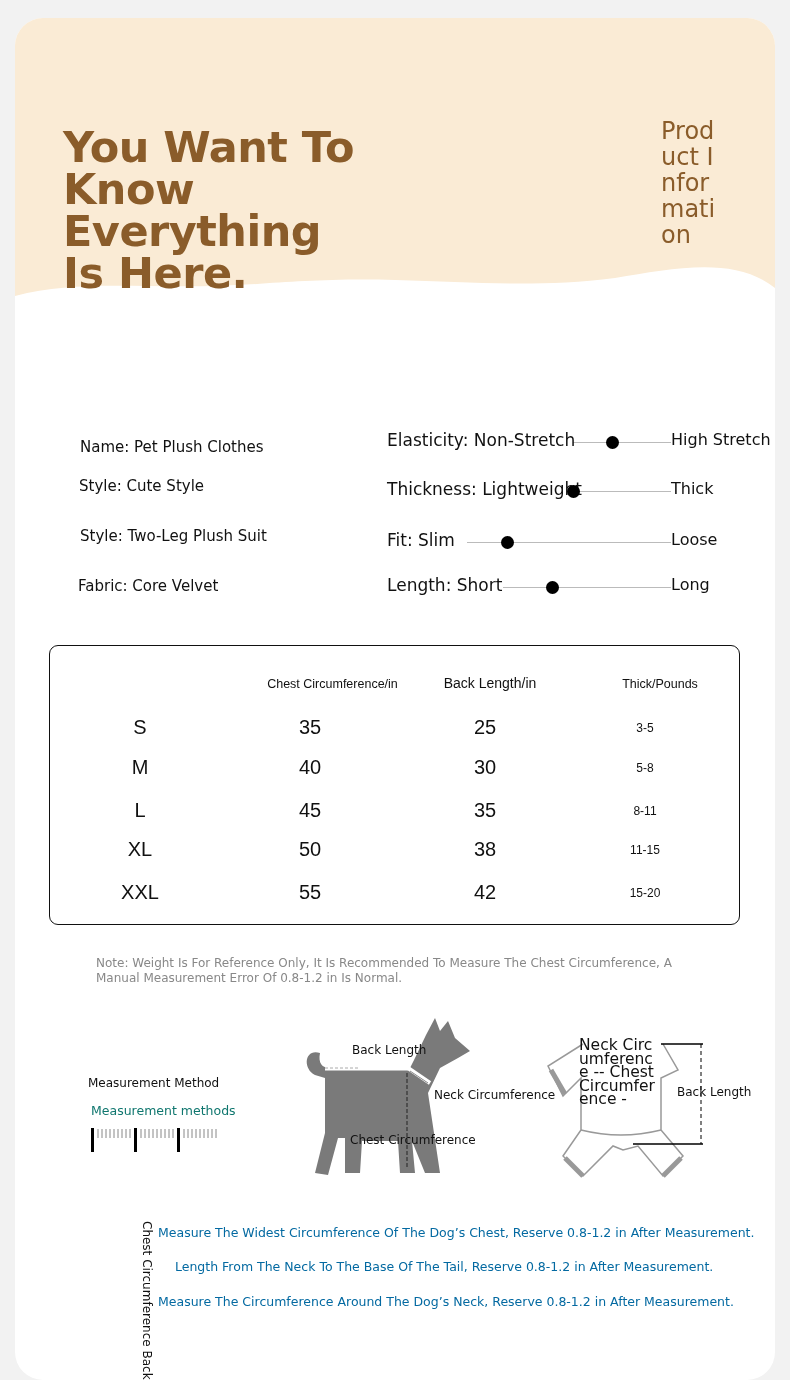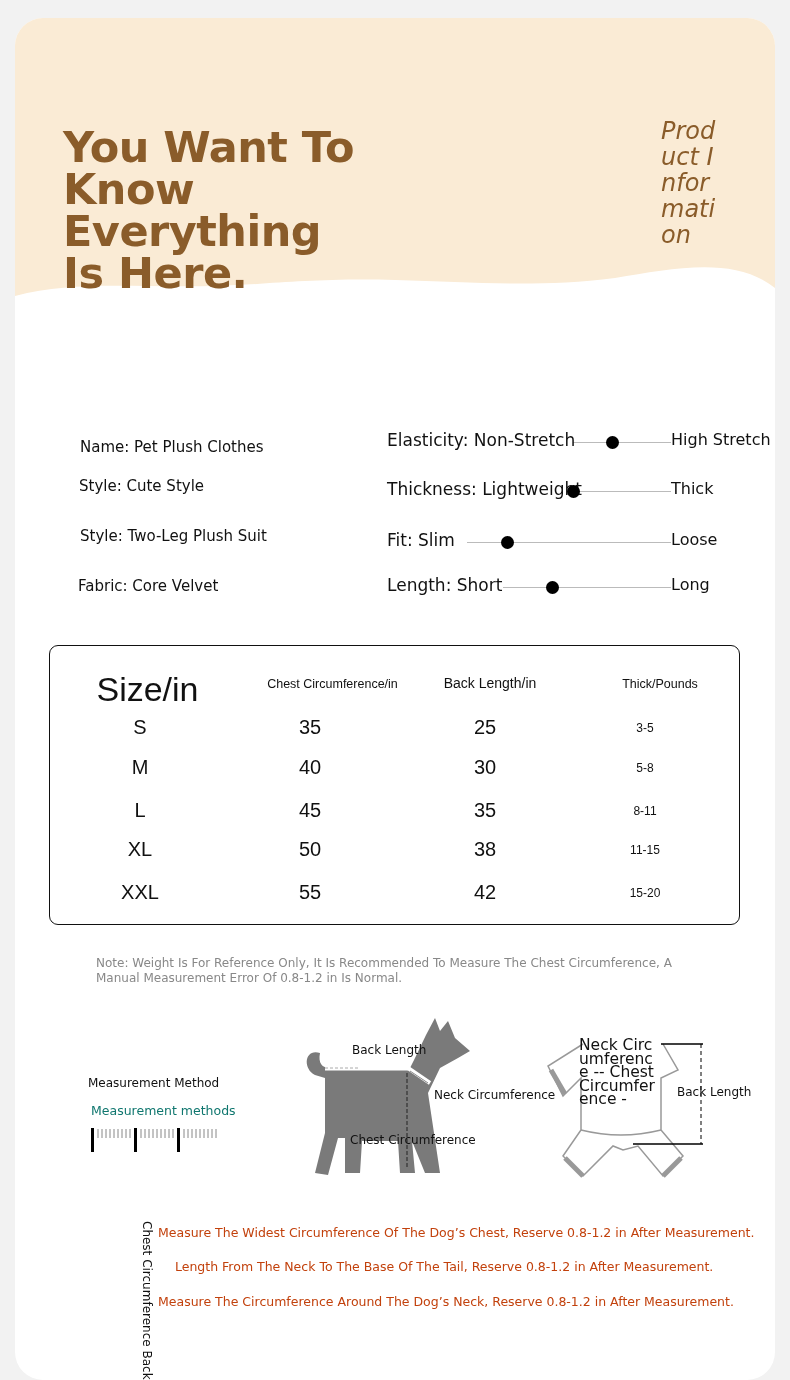--- a/index.html
+++ b/index.html
@@ -2,33 +2,33 @@
 <html><head>
 <meta charset="utf-8">
 <style>
   * { box-sizing: border-box; margin: 0; padding: 0; }
   html, body { width: 790px; height: 1380px; background: #f2f2f2; overflow: hidden; }
   body { font-family: "DejaVu Sans", sans-serif; position: relative; }
   .card { position: absolute; left: 15px; top: 18px; width: 760px; height: 1362px; background: #fff; border-radius: 28px; overflow: hidden; }
   .hero { position: absolute; left: 0; top: 0; width: 760px; height: 300px; background: #faebd5; }
   .hero-wave { position: absolute; left: 0; top: 240px; width: 760px; height: 70px; }
   .hero-title { position: absolute; left: 48px; top: 108px; width: 300px; color: #8a5c2a; font-weight: bold; font-size: 43px; line-height: 42px; letter-spacing: -0.5px; font-family: "DejaVu Sans", sans-serif; }
-  .hero-side { position: absolute; left: 646px; top: 100px; width: 60px; color: #8a5c2a; font-size: 24px; line-height: 26px; word-break: break-all; font-style: italic; }
+  .hero-side { position: absolute; left: 646px; top: 100px; width: 60px; color: #8a5c2a; font-size: 24px; line-height: 26px; word-break: break-all; }
   .attr { position: absolute; font-size: 15px; color: #111; }
   .slider-row { position: absolute; left: 372px; height: 30px; width: 380px; }
   .slider-row .lbl { position: absolute; left: 0; top: 0; font-size: 17px; color: #111; background: transparent; white-space: nowrap; z-index: 2; }
   .slider-row .track { position: absolute; top: 12px; height: 1px; background: #bbb; }
   .slider-row .knob { position: absolute; top: 6px; width: 13px; height: 13px; border-radius: 50%; background: #000; z-index: 3; }
   .slider-row .end { position: absolute; left: 284px; top: 0; font-size: 16px; color: #111; white-space: nowrap; }
   .size-table { position: absolute; left: 34px; top: 627px; width: 691px; height: 280px; border: 1.5px solid #111; border-radius: 9px; }
   .cell { position: absolute; text-align: center; color: #111; font-family: "Liberation Sans", sans-serif; }
   .note { position: absolute; left: 81px; top: 938px; width: 620px; font-size: 12px; line-height: 15px; color: #888; }
   .diag-text { position: absolute; font-size: 12px; color: #111; white-space: nowrap; }
   .ruler { position: absolute; left: 76px; top: 1110px; width: 130px; height: 25px; }
-  .bottom-line { position: absolute; left: 143px; font-size: 12.5px; color: #c2410c; white-space: nowrap; }
+  .bottom-line { position: absolute; left: 143px; font-size: 12.5px; color: #0369a1; white-space: nowrap; }
   .vertical { position: absolute; left: 125px; top: 1203px; writing-mode: vertical-rl; font-size: 12px; color: #111; white-space: nowrap; }
 </style>
 </head>
 <body>
 
 <div class="card">
   <div class="hero">
     <svg class="hero-wave" viewBox="0 0 760 70" preserveAspectRatio="none">
       <path d="M0 38 C60 22 120 30 200 28 C260 26 300 20 380 22 C460 24 520 30 600 20 C660 10 720 -2 760 30 L760 70 L0 70 Z" fill="#ffffff"></path>
     </svg>
@@ -60,21 +60,20 @@
     <span class="end">Long</span>
   </div>
   <div class="slider-row" style="top:512px;">
     <span class="lbl">Fit: Slim</span>
     <div class="track" style="left:80px; width:204px;"></div>
     <div class="knob" style="left: 114px;"></div>
     <span class="end">Loose</span>
   </div>
 
   <div class="size-table">
-    <div class="cell" style="left:30px; top:24px; width:135px; font-size:34px;">Size/in</div>
     <div class="cell" style="left:195px; top:31px; width:175px; font-size:12.5px;">Chest Circumference/in</div>
     <div class="cell" style="left:360px; top:29px; width:160px; font-size:14px;">Back Length/in</div>
     <div class="cell" style="left:540px; top:31px; width:140px; font-size:12.5px;">Thick/Pounds</div>
     <div id="rows">
         <div>
           <div class="cell" style="left: 40px; width: 100px; top: 70px; font-size: 20px;">S</div>
           <div class="cell" style="left: 205px; width: 110px; top: 70px; font-size: 20px;">35</div>
           <div class="cell" style="left: 380px; width: 110px; top: 70px; font-size: 20px;">25</div>
           <div class="cell" style="left: 545px; width: 100px; top: 75px; font-size: 12px;">3-5</div>
         </div>

